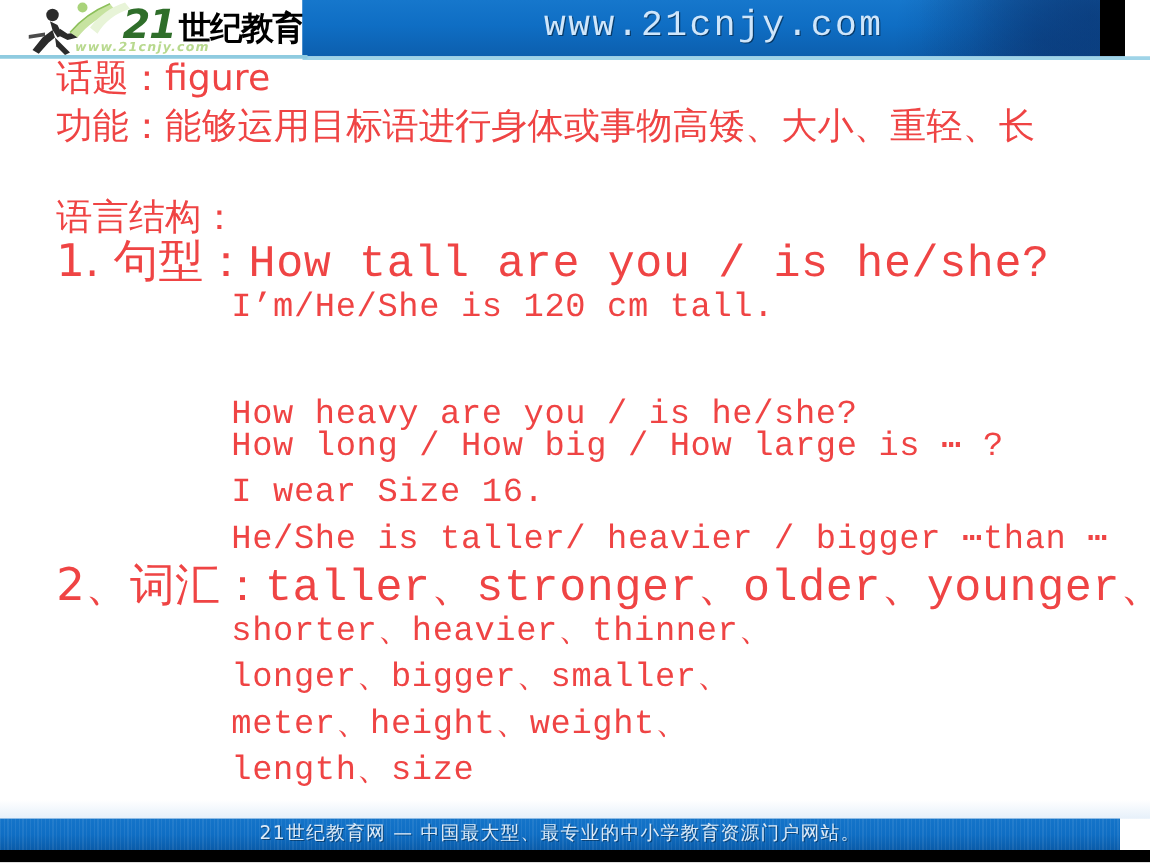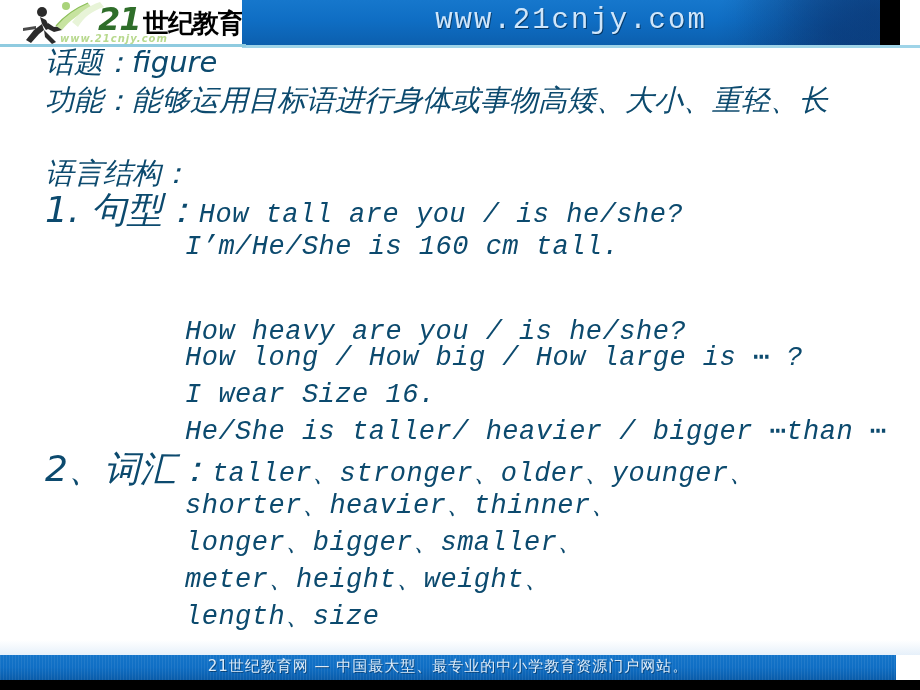--- a/index.html
+++ b/index.html
@@ -142,42 +142,41 @@
   .content {
     position: absolute;
     left: 0;
     top: 44px;
     width: 920px;
     height: 600px;
   }
   .line {
     position: absolute;
     white-space: nowrap;
-    color: #0c4a6e;
+    color: #ef4444;
     font-size: 29px;
     line-height: 32px;
-    font-style: italic;
   }
   .cn {
     font-family: "DejaVu Sans", "Liberation Sans", sans-serif;
     font-weight: normal;
   }
   .en {
     font-family: "Liberation Mono", "DejaVu Sans Mono", monospace;
     font-size: 27px;
     letter-spacing: 0.5px;
   }
   .mix .cnpart {
     font-family: "DejaVu Sans", "Liberation Sans", sans-serif;
     font-size: 36px;
     margin-top: 48px;
   }
   .mix .enpart {
     font-family: "Liberation Mono", "DejaVu Sans Mono", monospace;
-    font-size: 27px;
+    font-size: 36px;
     letter-spacing: 0.5px;
   }
 
   
   .bottom-band {
     position: absolute;
     left: 0;
     top: 655px;
     width: 896px;
     height: 25px;
@@ -256,21 +255,21 @@
 
     <div class="line cn" style="left:45px; top:40px;">功能：能够运用目标语进行身体或事物高矮、大小、重轻、长</div>
 
 
     <div class="line cn" style="left:45px; top:113px;">语言结构：</div>
 
     <div class="line mix" style="left:45px; top:150px;">
       <span class="cnpart">1. 句型：</span><span class="enpart">How tall are you / is he/she?</span>
     </div>
 
-    <div class="line en" style="left:185px; top:187px;">I’m/He/She is 160 cm tall.</div>
+    <div class="line en" style="left:185px; top:187px;">I’m/He/She is 120 cm tall.</div>
 
     <div class="line en" style="left:185px; top:224px;margin-top:48px;">How heavy are you / is he/she?</div>
 
 
     <div class="line en" style="left:185px; top:298px;text-align:right;">How long / How big / How large is ⋯ ?</div>
 
     <div class="line en" style="left:185px; top:335px;">I wear Size 16.</div>
 
     <div class="line en" style="left:185px; top:372px;">He/She is taller/ heavier / bigger ⋯than ⋯</div>
 

